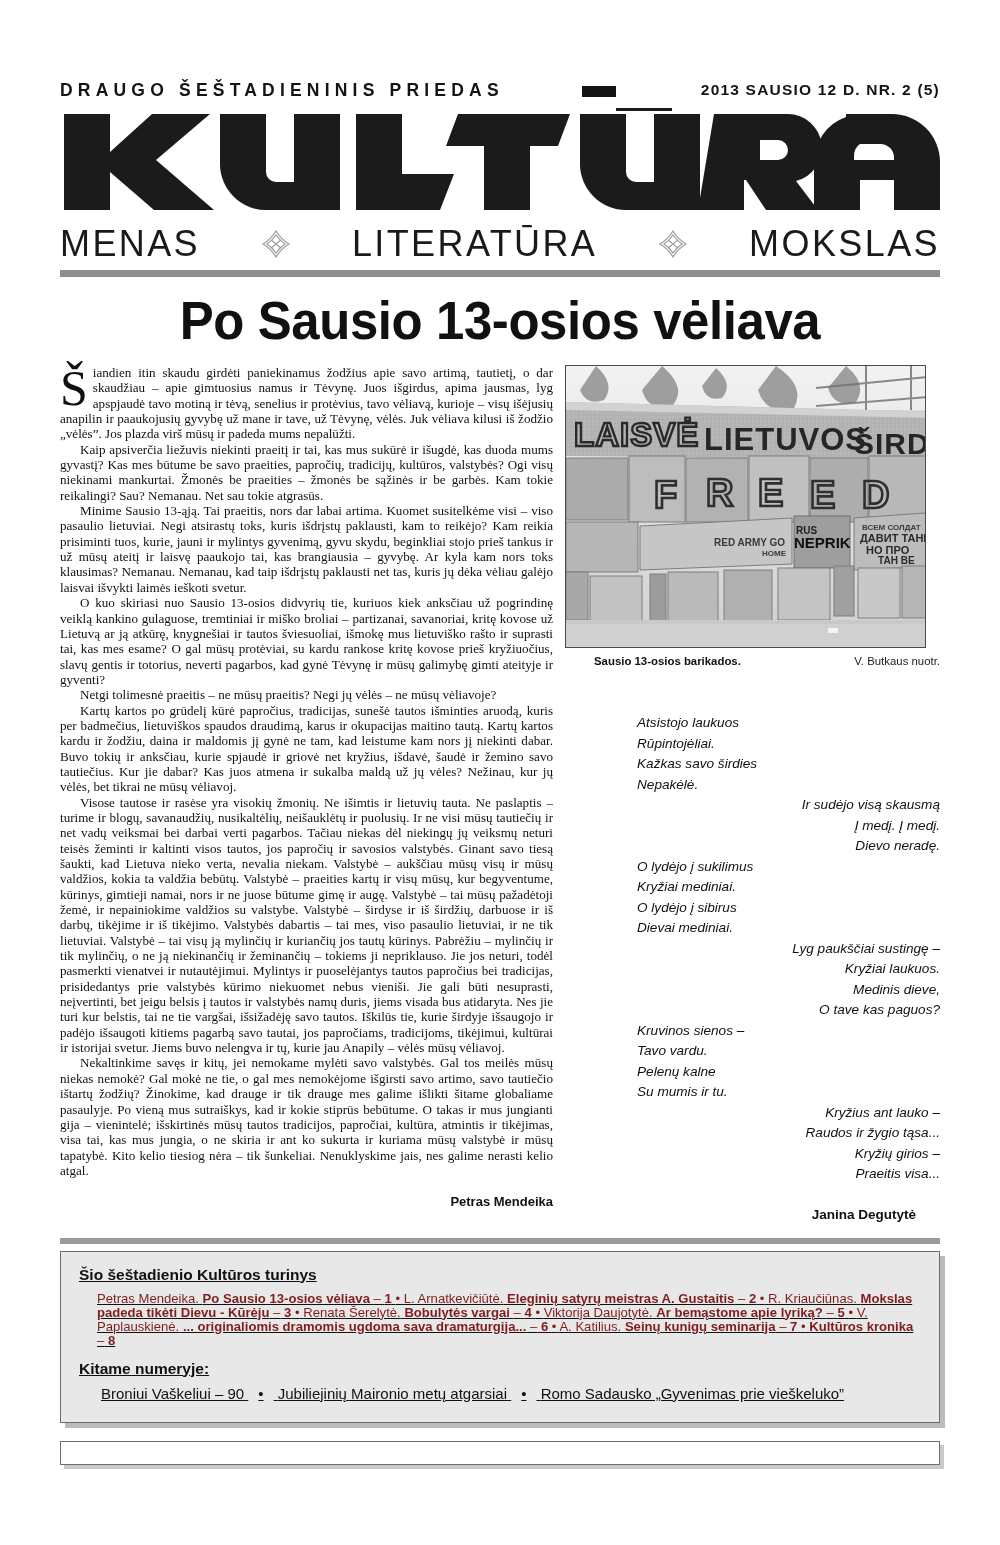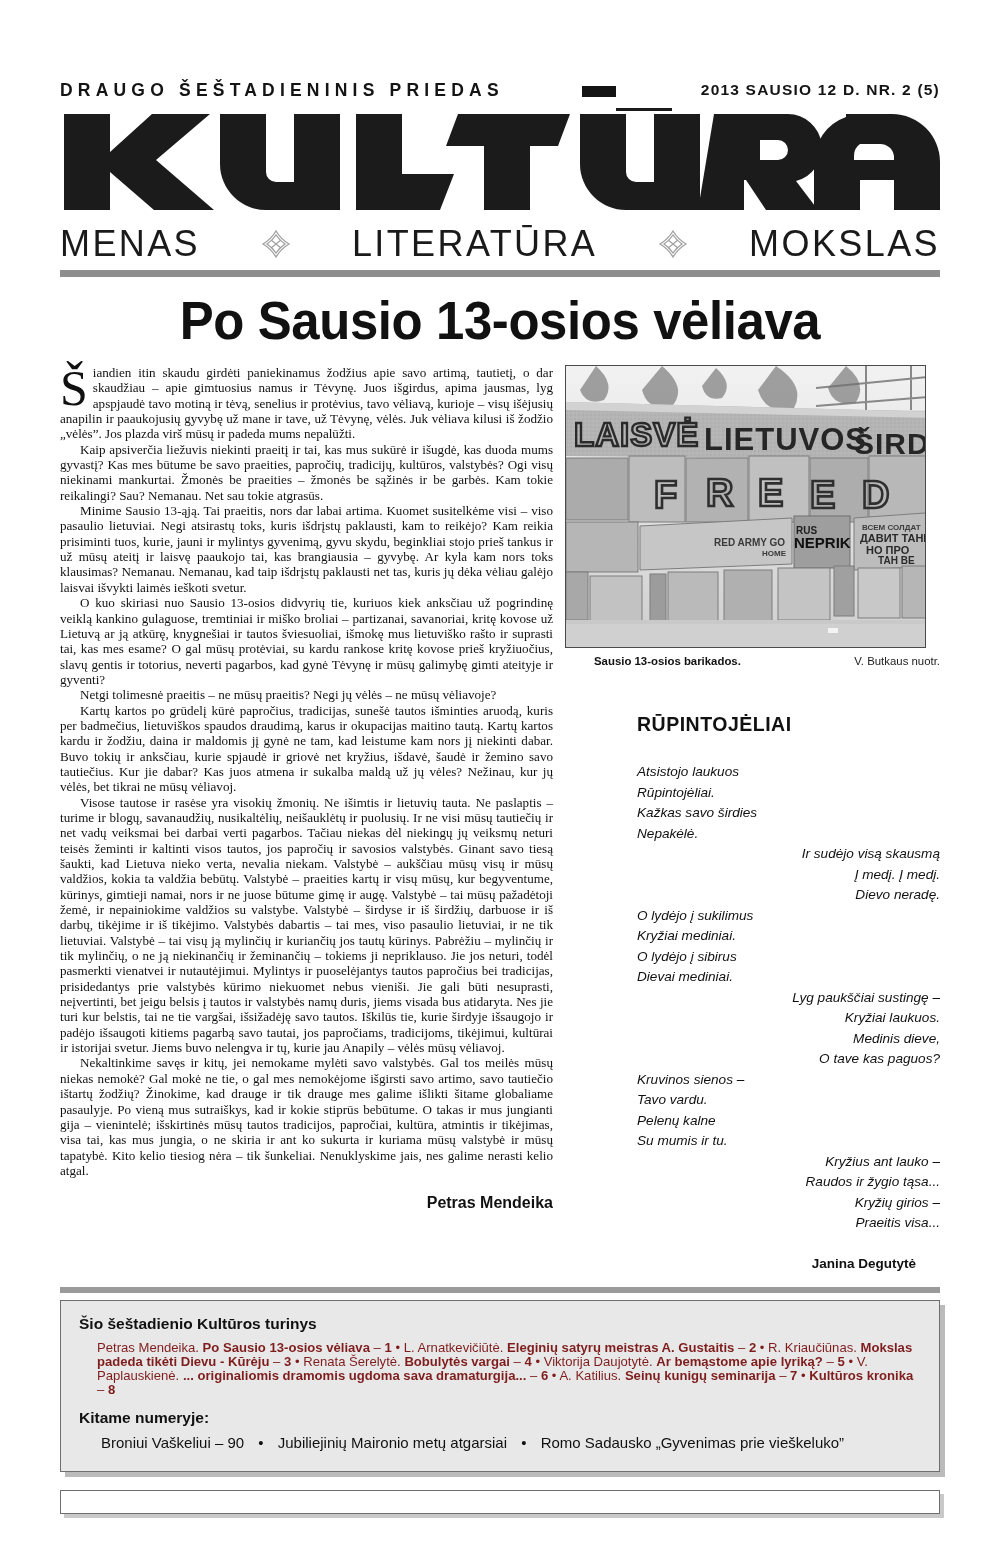--- a/index.html
+++ b/index.html
@@ -44,21 +44,21 @@
   .col-right{width:375px;flex:0 0 375px;margin-left:12px;}
 
   .article{font-family:"Liberation Serif",serif;font-size:13.1px;
            line-height:15.35px;text-align:justify;color:#111;
            hyphens:auto;}
   .article p{margin:0;text-indent:20px;}
   .article p.first{text-indent:0;}
   .dropcap{float:left;font-family:"Liberation Serif",serif;font-size:50px;
            line-height:40px;font-weight:normal;padding:2px 5px 0 0;margin-top:1px;}
   .byline{font-family:"Liberation Sans",sans-serif;font-weight:bold;
-          font-size:16px;text-align:right;margin-top:16px;color:#111;}
+          font-size:13px;text-align:right;margin-top:16px;color:#111;}
 
   
   .photo{width:361px;height:283px;border:1px solid #4a4a4a;box-sizing:border-box;
          position:relative;overflow:hidden;background:#8e8e8e;}
   .photo svg{display:block;}
   .caption{display:flex;justify-content:space-between;align-items:baseline;
            margin-top:7px;font-family:"Liberation Sans",sans-serif;font-size:11.4px;margin-left:29px;}
   .caption .cap-main{font-weight:bold;color:#111;}
   .caption .cap-credit{font-weight:normal;color:#222;}
 
@@ -70,21 +70,21 @@
              font-size:13.6px;line-height:20.5px;color:#111;white-space:pre;}
   .poem-line.ind{padding-left:46px;text-align:right;}
   .poem-byline{font-family:"Liberation Sans",sans-serif;font-weight:bold;
                font-size:13.5px;text-align:right;margin-top:22px;
                padding-right:24px;color:#111;}
 
   
   .contents-rule{height:6px;background:#9b9b9b;margin-top:16px;}
   .contents{margin-top:7px;border:1px solid #6e6e6e;background:#e8e8e8;
             box-shadow:5px 5px 0 rgba(150,150,150,.65);
-            padding:14px 18px 16px 18px;box-sizing:border-box;}
+            padding:14px 18px 16px 18px;box-sizing:border-box;text-decoration:underline;}
   .contents h3{font-family:"Liberation Sans",sans-serif;font-weight:bold;
                font-size:15.5px;margin:0 0 8px 0;color:#111;}
   .toc{font-family:"Liberation Sans",sans-serif;font-size:13.1px;
        line-height:14px;color:#7f1d1d;padding-left:18px;}
   .toc b{font-weight:bold;}
   .next-head{font-family:"Liberation Sans",sans-serif;font-weight:bold;
              font-size:15.5px;margin:12px 0 4px 0;color:#111;}
   .next-line{font-family:"Liberation Sans",sans-serif;font-size:15px;
              line-height:24px;color:#111;padding-left:22px;}
   .next-line .sep{padding:0 10px;}
@@ -257,21 +257,20 @@
           <rect x="262" y="262" width="10" height="5" fill="#f4f4f4"></rect>
         </svg>
       </div>
 
       <div class="caption">
         <span class="cap-main">Sausio 13-osios barikados.</span>
         <span class="cap-credit">V. Butkaus nuotr.</span>
       </div>
 
       <div class="poem">
-        <div class="poem-title">RŪPINTOJĖLIAI</div>
         <div class="poem-lines">
           <div class="poem-line">Atsistojo laukuos</div>
           <div class="poem-line">Rūpintojėliai.</div>
           <div class="poem-line">Kažkas savo širdies</div>
           <div class="poem-line">Nepakėlė.</div>
           <div class="poem-line ind">Ir sudėjo visą skausmą</div>
           <div class="poem-line ind">Į medį. Į medį.</div>
           <div class="poem-line ind">Dievo neradę.</div>
           <div class="poem-line">O lydėjo į sukilimus</div>
           <div class="poem-line">Kryžiai mediniai.</div>

